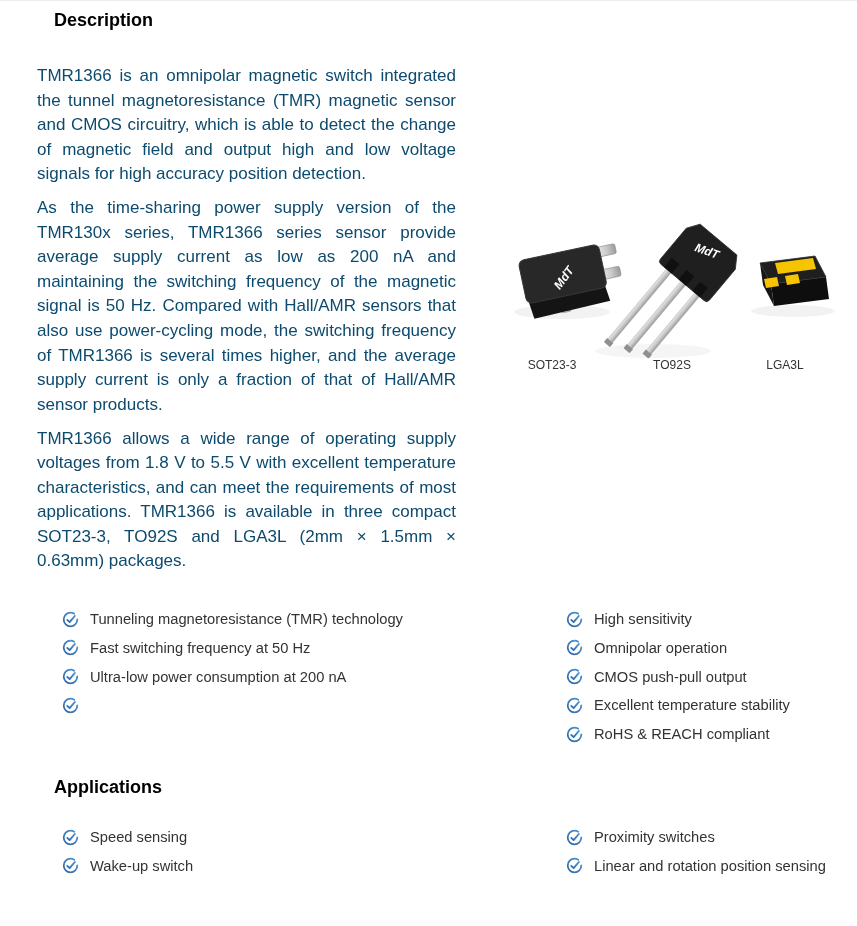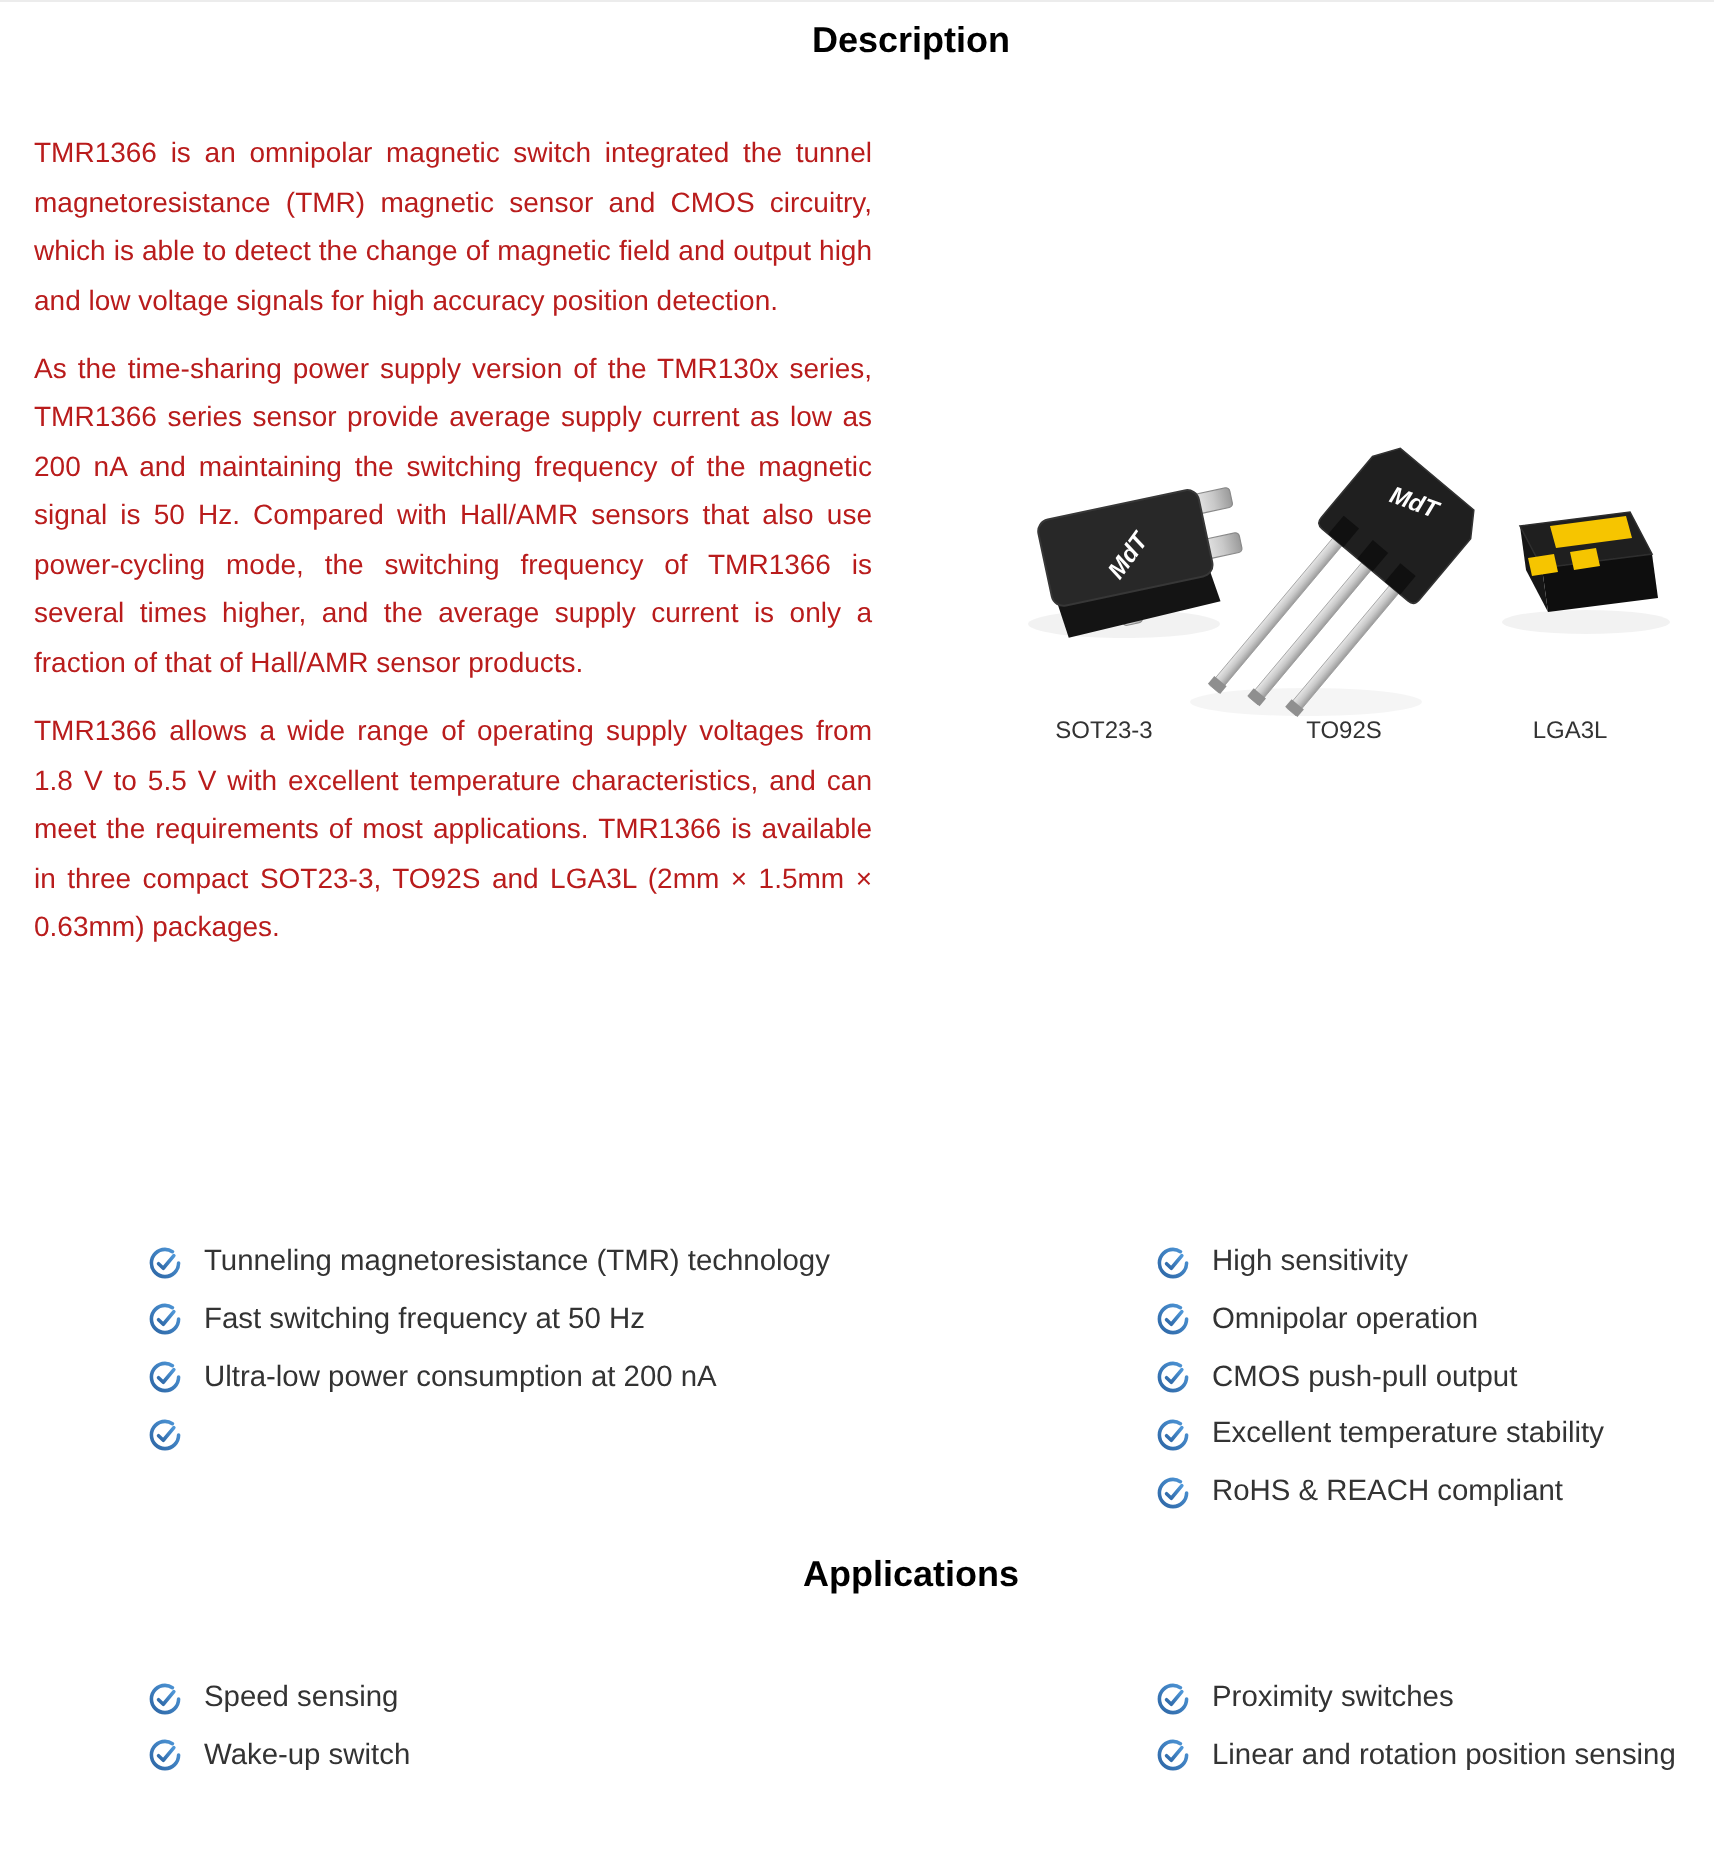--- a/index.html
+++ b/index.html
@@ -1,26 +1,26 @@
 <!DOCTYPE html>
 <html><head>
 <meta charset="utf-8">
 <style>
   html,body{margin:0;padding:0;background:#fff;}
   body{font-family:"Liberation Sans","DejaVu Sans",sans-serif;}
   .page{position:relative;width:857px;height:926px;background:#ffffff;overflow:hidden;border-top:1px solid #ececec;}
-  .sec-heading{position:absolute;left:0;width:100%;box-sizing:border-box;padding-left:54px;text-align:center;
+  .sec-heading{position:absolute;left:0;width:100%;box-sizing:border-box;padding-left:54px;text-align:left;
     font-size:18px;font-weight:bold;color:#000;}
-  .desc-text{position:absolute;left:17px;top:63px;width:419px;font-size:14px;line-height:24.55px;
-    color:#b91c1c;text-align:justify;}
+  .desc-text{position:absolute;left:37px;top:63px;width:419px;font-size:17px;line-height:24.55px;
+    color:#0c4a6e;text-align:justify;}
   .desc-text p{margin:0 0 9.5px 0;}
   .pkg-svg{position:absolute;left:488px;top:198px;}
   .pkg-label{position:absolute;width:130px;text-align:center;font-size:12px;color:#333;}
   .feat-col{position:absolute;width:440px;}
-  .feat-col ul{list-style:none;margin:12px;padding:0;}
+  .feat-col ul{list-style:none;margin:0;padding:0;}
   .feat-col li{display:flex;align-items:center;height:20px;margin-bottom:8.8px;}
   .chk{width:17px;height:17px;flex:0 0 17px;margin-right:11px;}
   .feat-text{font-size:14.7px;color:#333;white-space:nowrap;}
   svg text.logo{fill:#ffffff;font-size:12px;font-weight:bold;font-style:italic;font-family:"Liberation Sans",sans-serif;}
 </style>
 </head>
 <body>
 
 <svg width="0" height="0" style="position:absolute" aria-hidden="true">
   <defs>

